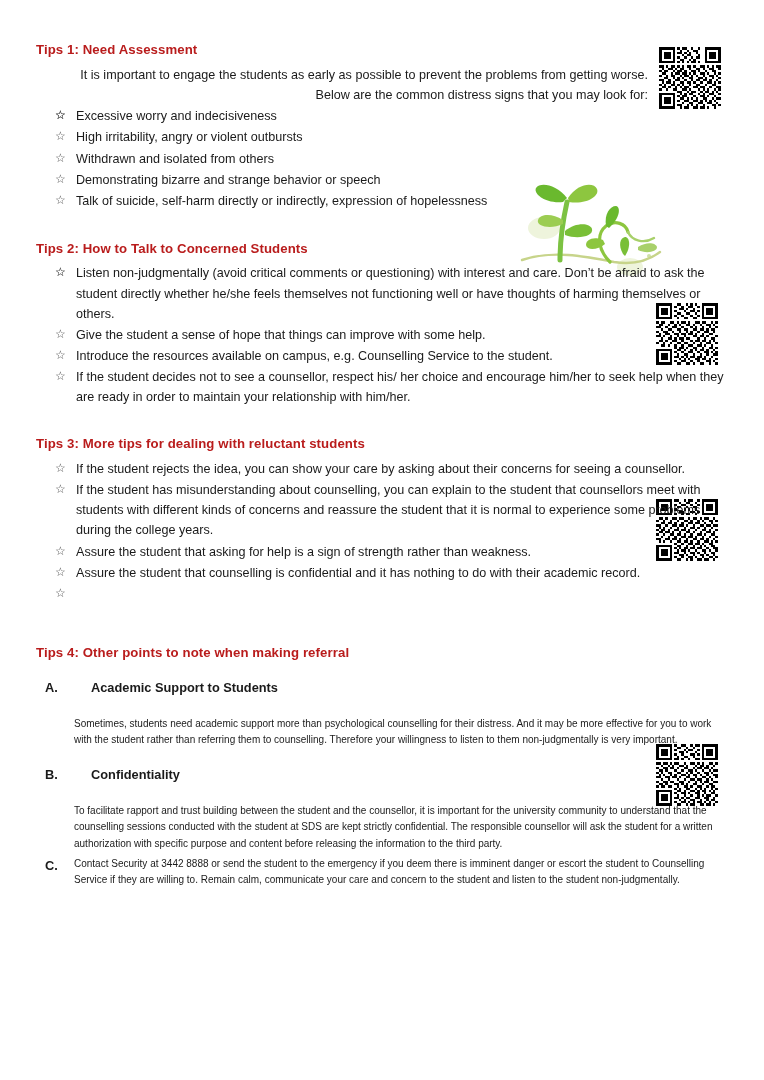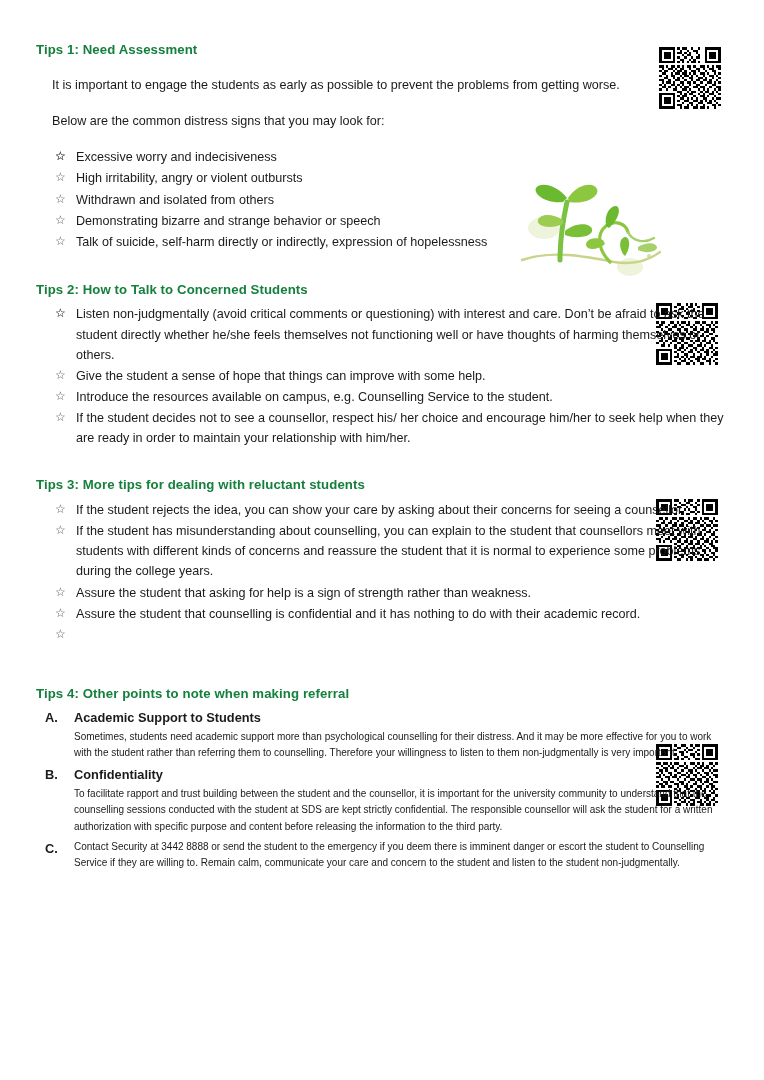--- a/index.html
+++ b/index.html
@@ -19,37 +19,38 @@
   .page {
     position: relative;
     width: 764px;
     height: 1080px;
     box-sizing: border-box;
     padding: 42px 40px 0 36px;
   }
 
   
   .sec-heading {
-    color: #15803d;
+    color: #b91c1c;
     font-size: 13.2px;
     font-weight: bold;
     letter-spacing: 0.1px;
     margin: 0 0 6px 0;
     line-height: 1.25;
   }
 
   
   .intro {
     font-size: 12.6px;
     line-height: 1.62;
     margin: 0;
     max-width: 612px;
   }
   .intro p {
-    margin: 16px;
+    margin: 0;
+    text-align: right;
   }
 
   
   ul.star-list {
     list-style: none;
     margin: 1px 0 0 0;
     padding: 0;
   }
   ul.star-list > li {
     position: relative;
@@ -89,21 +90,21 @@
     left: 9px;
     top: 0;
     font-size: 12.8px;
     font-weight: bold;
     line-height: 1.62;
   }
   .alpha-title {
     font-size: 12.8px;
     font-weight: bold;
     line-height: 1.62;
-    margin: 0;
+    margin: 17px;
   }
   .alpha-body {
     font-size: 10px;
     line-height: 1.62;
     margin: 0;
     max-width: 660px;
   }
   .alpha-body.wide { max-width: 678px; }
 
   

